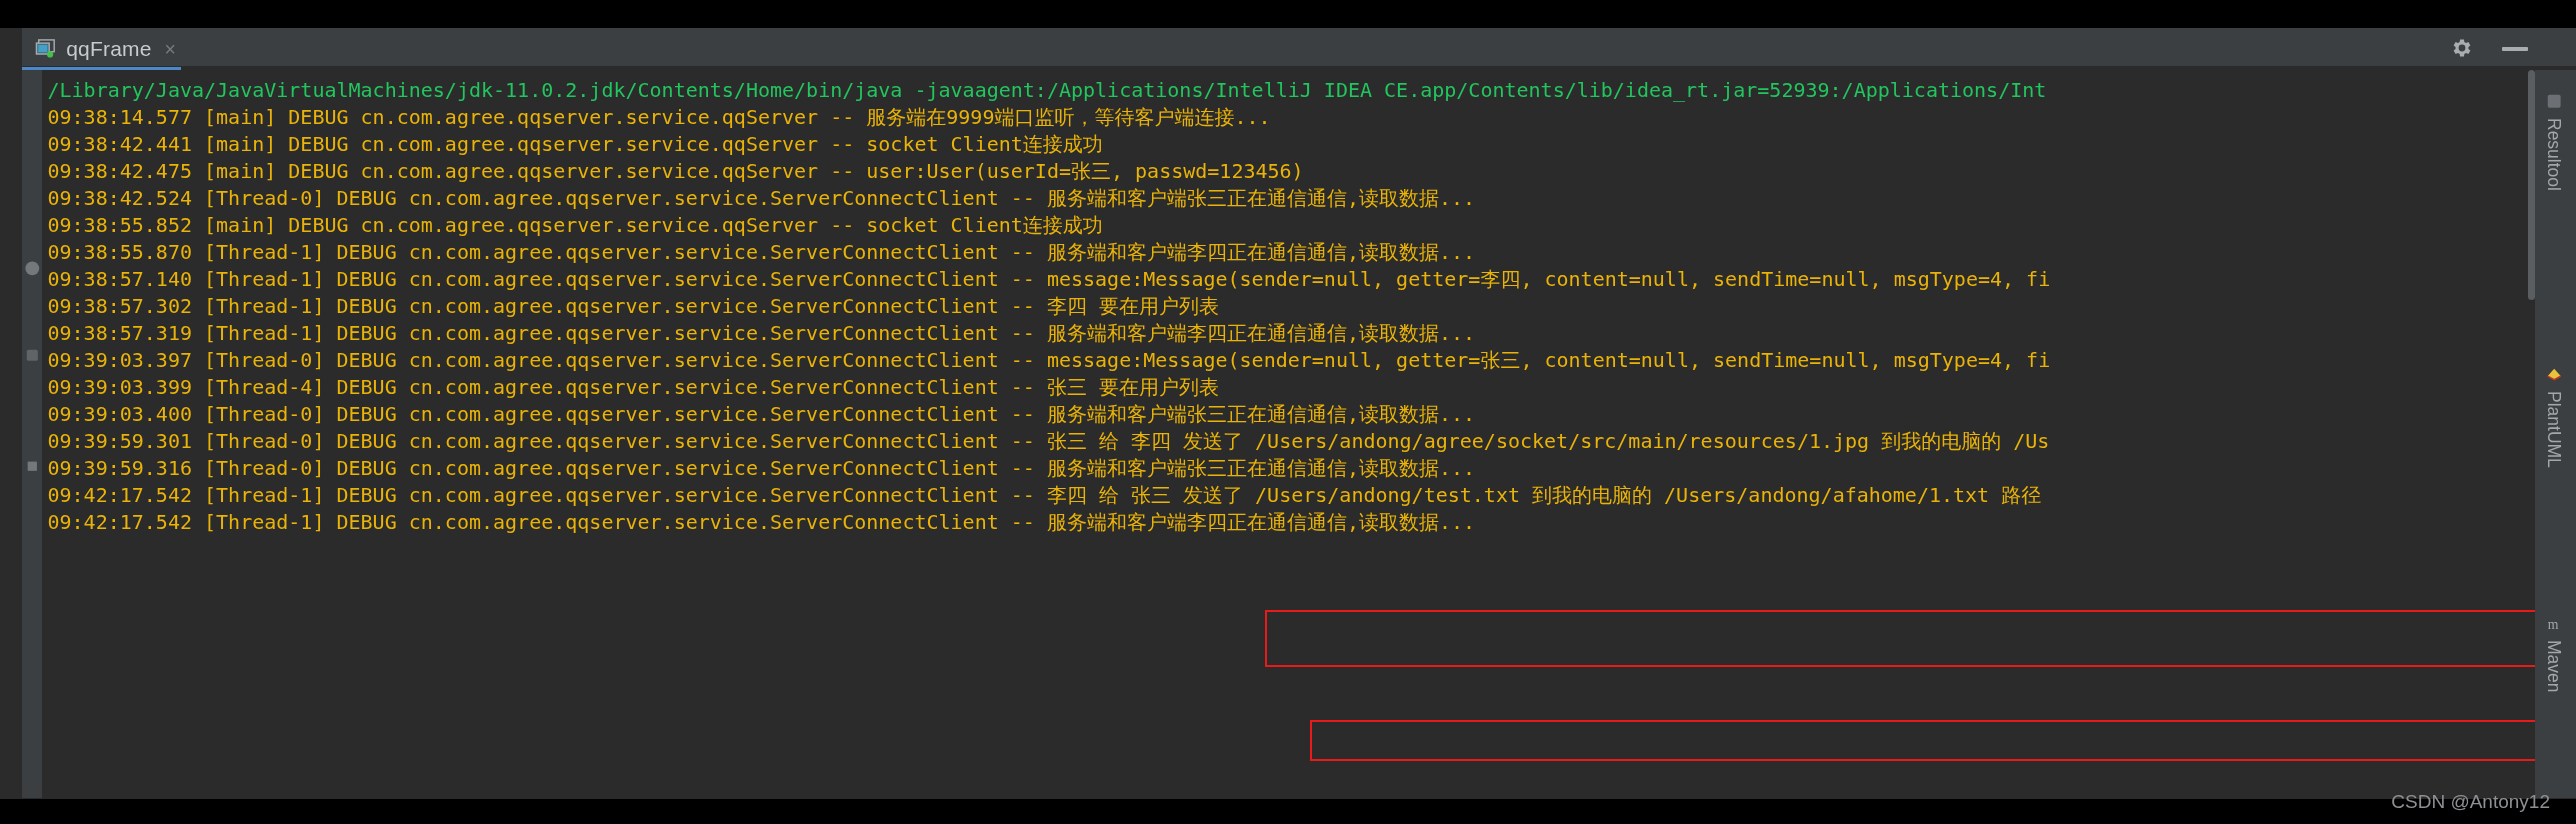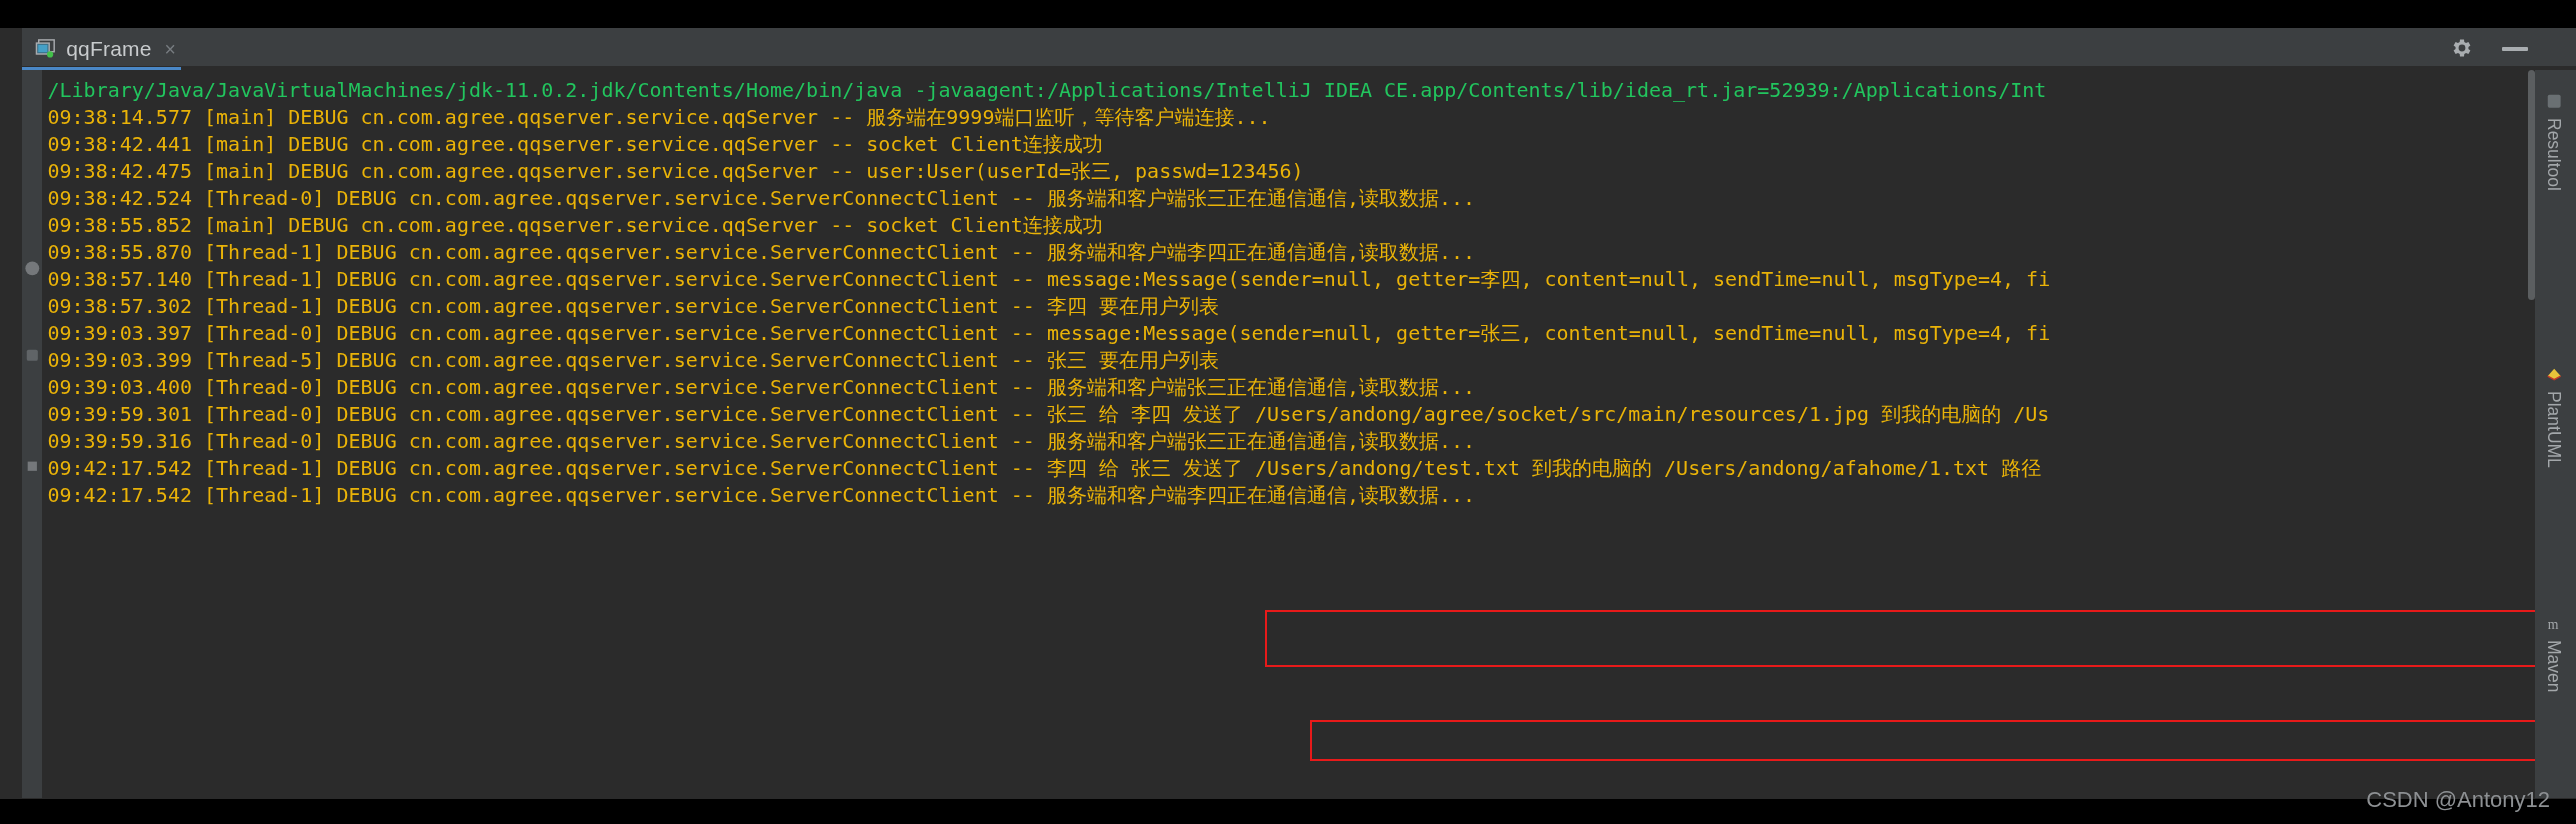--- a/index.html
+++ b/index.html
@@ -110,21 +110,21 @@
   }
   #vthumb {
     position:absolute; left:0; top:0; width:7.4px; height:230px;
     background:#5b5e60; border-radius:3.7px; cursor:pointer;
   }
 
   
   #watermark {
     position:absolute; right:26px; bottom:11px;
     font-family:"Liberation Sans","DejaVu Sans",sans-serif;
-    font-size:22px; color:#8d9093;
+    font-size:19px; color:#8d9093;
   }
 </style>
 </head>
 <body>
 
 <div id="window">
 
   <div id="tabbar">
     <div id="tab-left-pad"></div>
 
@@ -174,22 +174,23 @@
     <div id="lines">
         <div class="line cmd">/Library/Java/JavaVirtualMachines/jdk-11.0.2.jdk/Contents/Home/bin/java -javaagent:/Applications/IntelliJ IDEA CE.app/Contents/lib/idea_rt.jar=52939:/Applications/Int</div>
         <div class="line">09:38:14.577 [main] DEBUG cn.com.agree.qqserver.service.qqServer -- 服务端在9999端口监听，等待客户端连接...</div>
         <div class="line">09:38:42.441 [main] DEBUG cn.com.agree.qqserver.service.qqServer -- socket Client连接成功</div>
         <div class="line">09:38:42.475 [main] DEBUG cn.com.agree.qqserver.service.qqServer -- user:User(userId=张三, passwd=123456)</div>
         <div class="line">09:38:42.524 [Thread-0] DEBUG cn.com.agree.qqserver.service.ServerConnectClient -- 服务端和客户端张三正在通信通信,读取数据...</div>
         <div class="line">09:38:55.852 [main] DEBUG cn.com.agree.qqserver.service.qqServer -- socket Client连接成功</div>
         <div class="line">09:38:55.870 [Thread-1] DEBUG cn.com.agree.qqserver.service.ServerConnectClient -- 服务端和客户端李四正在通信通信,读取数据...</div>
         <div class="line">09:38:57.140 [Thread-1] DEBUG cn.com.agree.qqserver.service.ServerConnectClient -- message:Message(sender=null, getter=李四, content=null, sendTime=null, msgType=4, fi</div>
         <div class="line">09:38:57.302 [Thread-1] DEBUG cn.com.agree.qqserver.service.ServerConnectClient -- 李四 要在用户列表</div>
+        <div class="line">09:38:57.319 [Thread-1] DEBUG cn.com.agree.qqserver.service.ServerConnectClient -- 服务端和客户端李四正在通信通信,读取数据...</div>
         <div class="line">09:39:03.397 [Thread-0] DEBUG cn.com.agree.qqserver.service.ServerConnectClient -- message:Message(sender=null, getter=张三, content=null, sendTime=null, msgType=4, fi</div>
-        <div class="line">09:39:03.399 [Thread-5] DEBUG cn.com.agree.qqserver.service.ServerConnectClient -- 张三 要在用户列表</div>
+        <div class="line">09:39:03.399 [Thread-4] DEBUG cn.com.agree.qqserver.service.ServerConnectClient -- 张三 要在用户列表</div>
         <div class="line">09:39:03.400 [Thread-0] DEBUG cn.com.agree.qqserver.service.ServerConnectClient -- 服务端和客户端张三正在通信通信,读取数据...</div>
         <div class="line">09:39:59.301 [Thread-0] DEBUG cn.com.agree.qqserver.service.ServerConnectClient -- 张三 给 李四 发送了 /Users/andong/agree/socket/src/main/resources/1.jpg 到我的电脑的 /Us</div>
         <div class="line">09:39:59.316 [Thread-0] DEBUG cn.com.agree.qqserver.service.ServerConnectClient -- 服务端和客户端张三正在通信通信,读取数据...</div>
         <div class="line">09:42:17.542 [Thread-1] DEBUG cn.com.agree.qqserver.service.ServerConnectClient -- 李四 给 张三 发送了 /Users/andong/test.txt 到我的电脑的 /Users/andong/afahome/1.txt 路径</div>
         <div class="line">09:42:17.542 [Thread-1] DEBUG cn.com.agree.qqserver.service.ServerConnectClient -- 服务端和客户端李四正在通信通信,读取数据...</div>
       </div>
     <div id="annots">
         <div class="redbox" style="left: 1223px; top: 540px; width: 1309px; height: 57px;"></div>
         <div class="redbox" style="left: 1268px; top: 650px; width: 1265px; height: 41px;"></div>
       </div>

